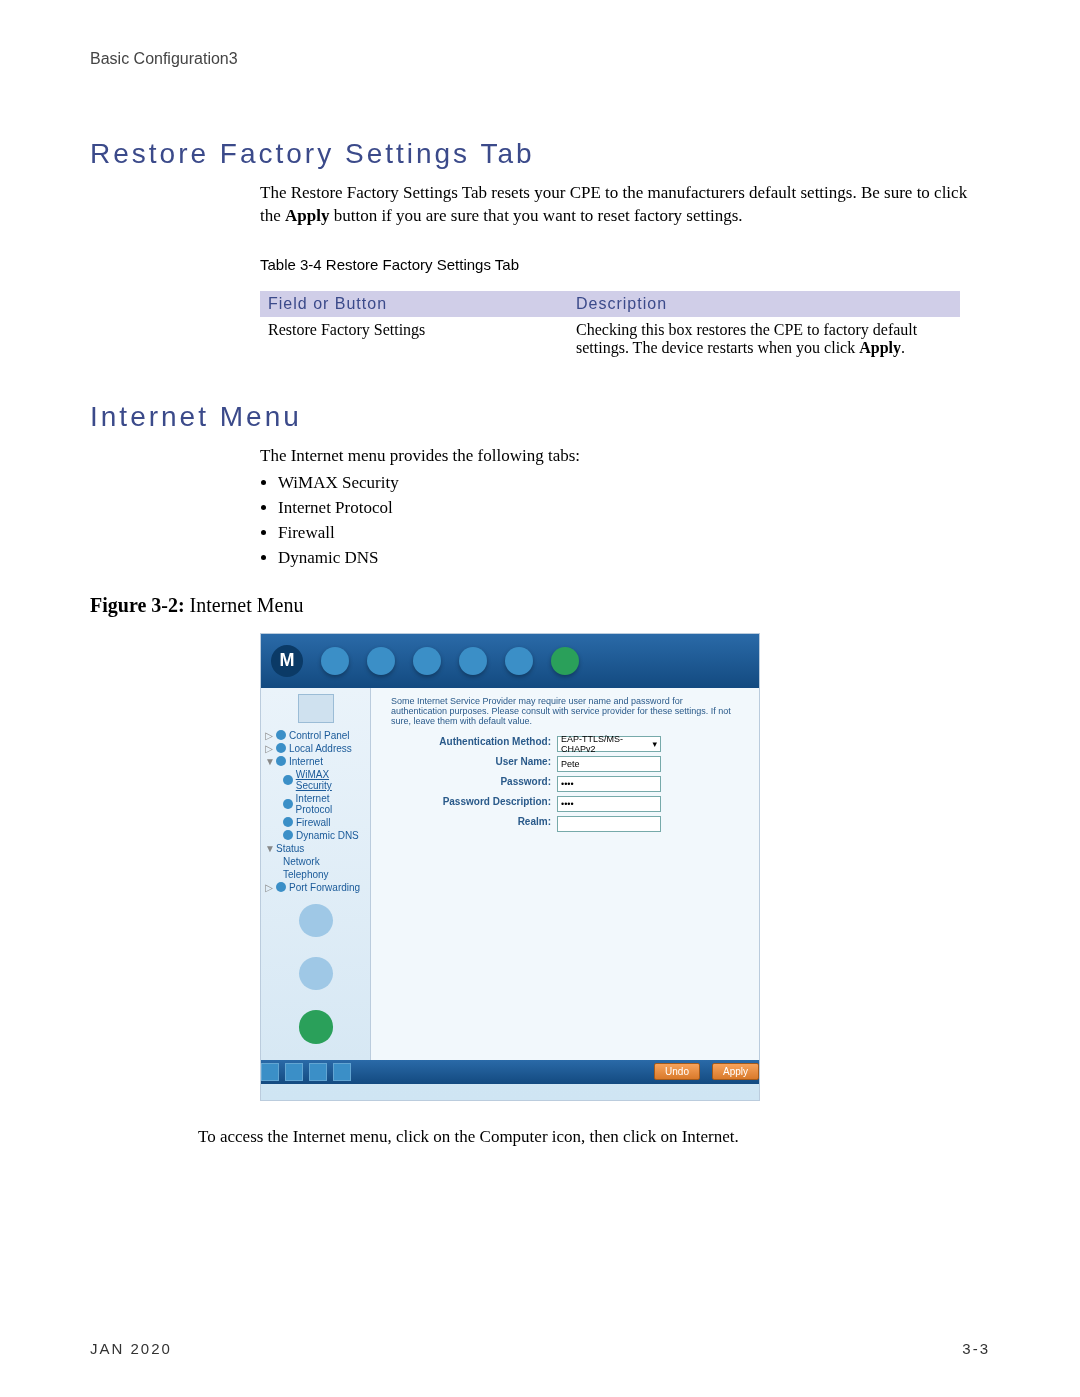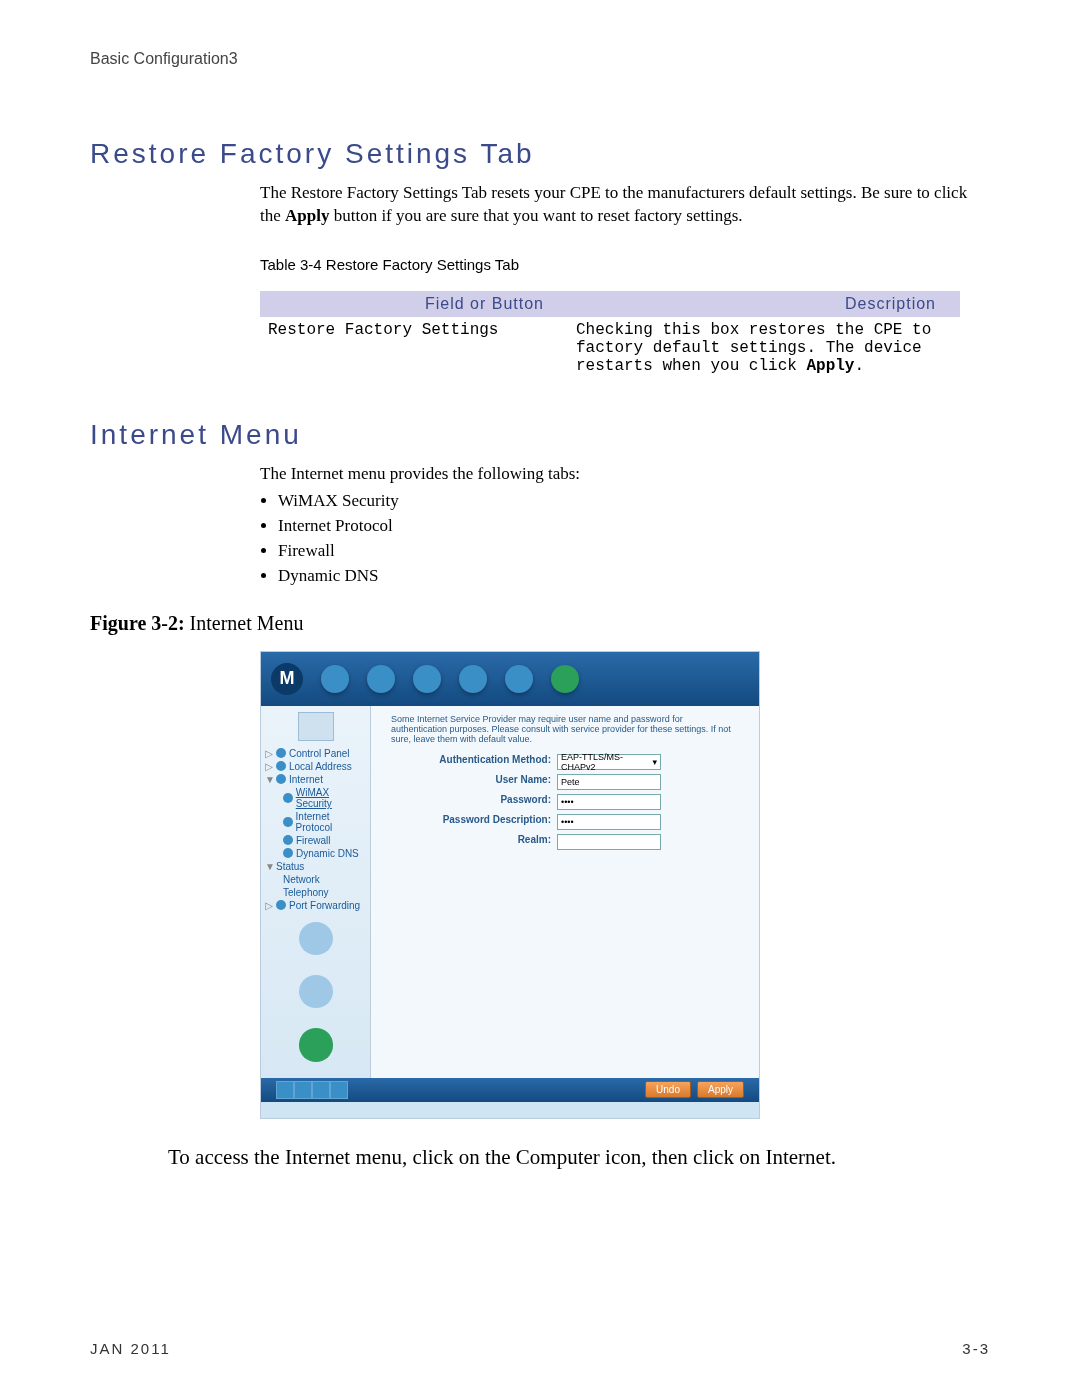--- a/index.html
+++ b/index.html
@@ -2,22 +2,22 @@
 <html><head>
 <meta charset="utf-8">
 <style>
   html,body{margin:0;padding:0;background:#fff;font-family:Georgia,serif;color:#000}
   .page{width:1080px;height:1397px;position:relative;box-sizing:border-box;padding:50px 90px 40px 90px}
   .header-row{display:flex;justify-content:flex-start;font-family:Arial,sans-serif;font-size:16px;color:#444;margin-bottom:70px}
   .h1{font-family:Arial,sans-serif;font-size:28px;color:#3b4a8a;letter-spacing:3px;margin:0 0 12px 0;font-weight:normal}
   .body-text{font-size:17px;line-height:1.35;margin-left:170px;margin-bottom:28px}
   .table-caption{font-family:Arial,sans-serif;font-size:15px;margin-left:170px;margin-bottom:18px}
   table.desc-table{margin-left:170px;border-collapse:collapse;width:700px;font-size:16px}
-  table.desc-table th{background:#d0cee8;color:#3b4a8a;font-family:Arial,sans-serif;font-weight:normal;text-align:right;padding:4px 24px;letter-spacing:1px}
-  table.desc-table td{padding:4px 8px;vertical-align:top;font-family:Liberation Mono, monospace}
+  table.desc-table th{background:#d0cee8;color:#3b4a8a;font-family:Arial,sans-serif;font-weight:normal;text-align:left;padding:4px 8px;letter-spacing:1px}
+  table.desc-table td{padding:4px 8px;vertical-align:top;font-family:Liberation Serif, serif}
   table.desc-table td:first-child{width:44%}
   .section-gap{height:40px}
   ul.tabs{margin:4px 0 0 0;padding-left:18px}
   ul.tabs li{margin:2px 0}
   .fig-caption{font-size:20px;margin-top:24px;margin-bottom:16px}
   .fig-caption b{font-family:Georgia,serif}
   .screenshot{margin-left:170px;width:498px;height:466px;background:linear-gradient(#d9ecf7,#cfe5f3);border:1px solid #bcd;position:relative;font-family:Arial,sans-serif;font-size:10px;color:#2a5a8a}
   .sh-top{height:54px;background:linear-gradient(#2a6aa8,#134a80);display:flex;align-items:center;padding:0 10px;gap:18px}
   .sh-top .logo{width:32px;height:32px;border-radius:50%;background:#0b3a66;display:flex;align-items:center;justify-content:center;color:#fff;font-size:18px;font-weight:bold}
   .sh-top .ticon{width:28px;height:28px;border-radius:50%;background:#3b8fc7;box-shadow:0 2px 4px rgba(0,0,0,.3)}
@@ -27,25 +27,25 @@
   .sh-side .item{display:flex;align-items:center;gap:3px;padding:1px 0;color:#1a5a99;cursor:pointer}
   .sh-side .item.selected{text-decoration:underline}
   .sh-side .arrow{width:8px;display:inline-block;text-align:center;color:#888}
   .sh-side .dot{width:10px;height:10px;border-radius:50%;background:#3b8fc7;display:inline-block}
   .sh-side .bigicon{width:34px;height:34px;border-radius:50%;background:#9fc8e6;margin:10px auto}
   .sh-main{flex:1;padding:8px 20px;background:#f2f8fc;display:flex;flex-direction:column}
   .sh-note{font-size:9px;color:#2a5a8a;margin-bottom:8px}
   .sh-form-row{display:flex;margin:2px 0}
   .sh-form-row .lbl{width:160px;text-align:right;padding-right:6px;color:#2a5a8a;font-weight:bold}
   .sh-form-row .fld{width:96px;height:14px;background:#fff;border:1px solid #7aa;font-size:9px;padding:0 3px;display:flex;align-items:center;color:#000}
-  .sh-bottom{height:24px;background:linear-gradient(#2a6aa8,#134a80);display:flex;align-items:center;padding:0 15px;}
+  .sh-bottom{height:24px;background:linear-gradient(#2a6aa8,#134a80);display:flex;align-items:center;padding:0 0;gap:6px}
   .sh-bottom .btn{margin-left:auto;background:linear-gradient(#f7a35c,#d97a2b);color:#fff;font-size:10px;padding:2px 10px;border-radius:2px;border:1px solid #a35a1b}
   .sh-bottom .btn+.btn{margin-left:6px}
   .sh-bottom .sq{width:16px;height:16px;background:#3b8fc7;border:1px solid #fff3}
-  .after-fig{font-size:21px;margin-left:78px;margin-top:26px}
+  .after-fig{font-size:17px;margin-left:108px;margin-top:26px}
   .footer{position:absolute;bottom:40px;left:90px;right:90px;display:flex;justify-content:space-between;font-family:Arial,sans-serif;font-size:15px;letter-spacing:2px;color:#333}
 </style>
 </head>
 <body>
 <div class="page">
 
 <div class="header-row">
   <span>Basic Configuration</span>
   <span>3</span>
 </div>
@@ -178,17 +178,17 @@
     <div class="sq"></div>
     <div class="sq"></div>
     <div class="btn">Undo</div>
     <div class="btn" style="margin-left:6px">Apply</div>
   </div>
 </div>
 
 <div class="after-fig">To access the Internet menu, click on the Computer icon, then click on Internet.</div>
 
 <div class="footer">
-  <span>JAN 2011</span>
+  <span>JAN 2020</span>
   <span>3-3</span>
 </div>
 
 </div>
 
 </body></html>

